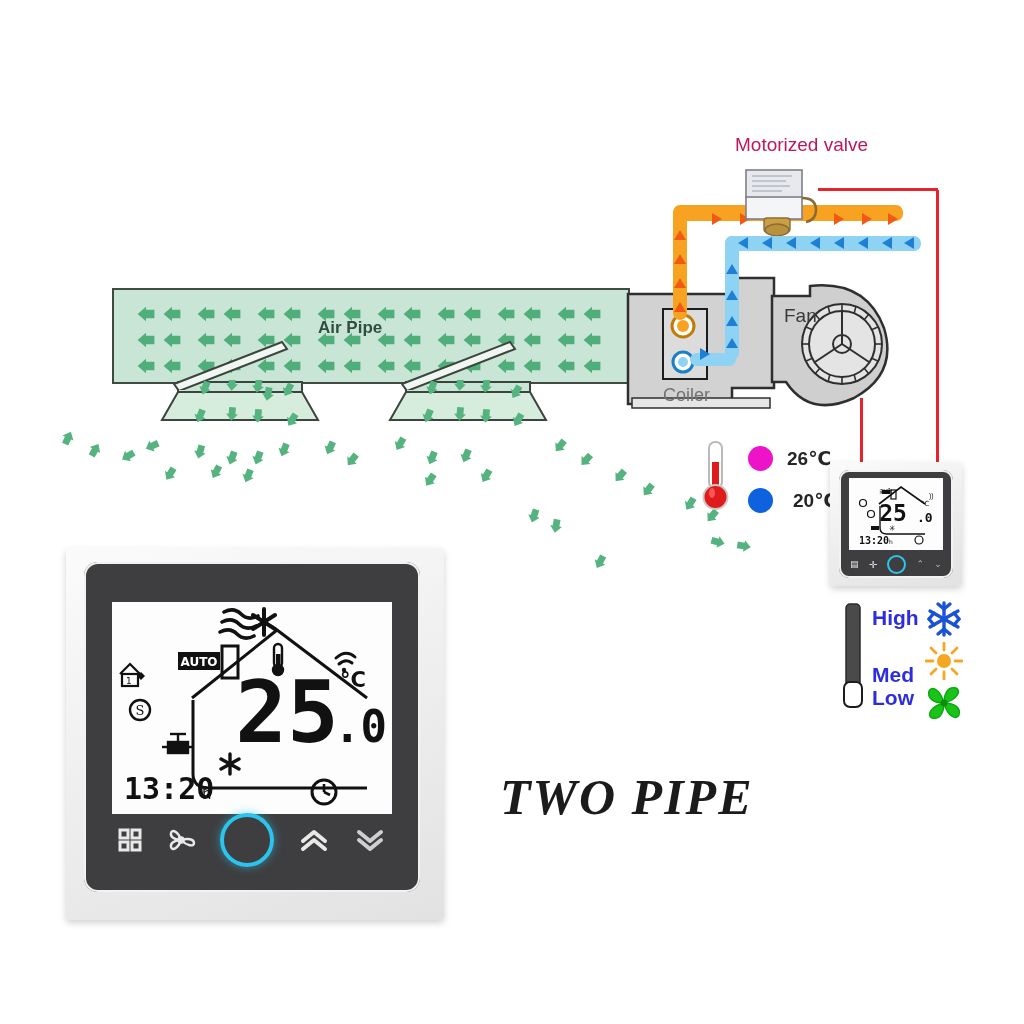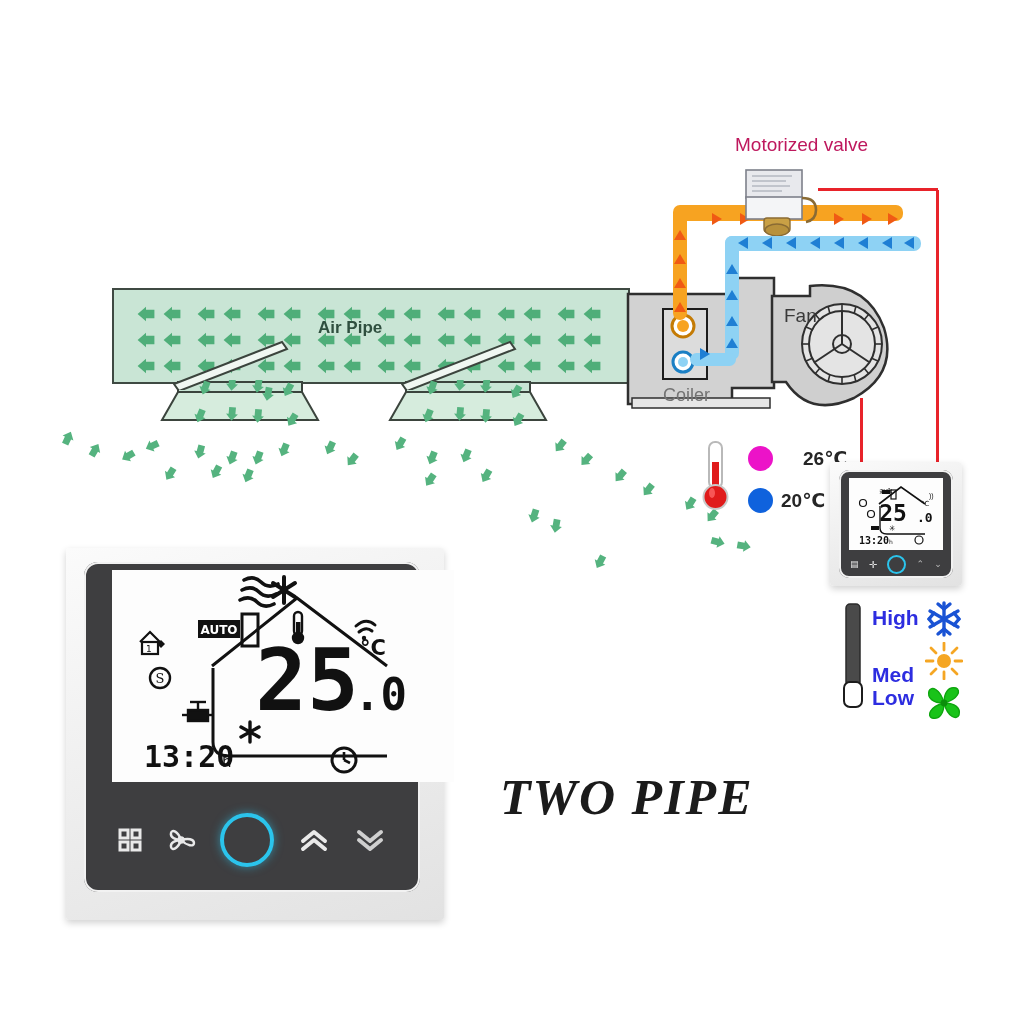--- a/index.html
+++ b/index.html
@@ -278,25 +278,25 @@
       </g>
   </svg>
 
   <svg class="abs" style="left:700px;top:440px;" width="32" height="72">
     <rect x="9" y="2" width="13" height="46" rx="6" fill="#fff" stroke="#b9b9b9" stroke-width="2"></rect>
     <rect x="12" y="22" width="7" height="28" fill="#e01b1b"></rect>
     <circle cx="15.5" cy="57" r="12" fill="#e01b1b" stroke="#c9c9c9" stroke-width="2"></circle>
     <ellipse cx="12" cy="53" rx="3" ry="5" fill="#ff6b6b" opacity=".75"></ellipse>
   </svg>
 
-  <div class="abs" style="left:748px;top:446px;display:flex;align-items:center;gap:30px;">
+  <div class="abs" style="left:748px;top:446px;display:flex;align-items:center;gap:14px;">
     <span class="dot" style="width:25px;height:25px;background:#ec13c8;display:block;"></span>
     <span class="legend-temp">26℃</span>
   </div>
-  <div class="abs" style="left:748px;top:488px;display:flex;align-items:center;gap:8px;">
+  <div class="abs" style="left:748px;top:488px;display:flex;align-items:center;gap:20px;">
     <span class="dot" style="width:25px;height:25px;background:#0f62dd;display:block;"></span>
     <span class="legend-temp">20℃</span>
   </div>
 
   <svg class="abs" style="left:840px;top:602px;" width="26" height="108">
     <rect x="6" y="2" width="14" height="82" rx="4" fill="#4a4a4a" stroke="#2b2b2b" stroke-width="1.5"></rect>
     <rect x="4" y="80" width="18" height="25" rx="6" fill="#fff" stroke="#1c1c1c" stroke-width="2"></rect>
   </svg>
 
   <div class="abs fanspeed-label" style="left:872px;top:606px;">High</div>
@@ -372,21 +372,21 @@
         <span style="color:#bdbdbd;font-size:9px;">⌃</span>
         <span style="color:#bdbdbd;font-size:9px;">⌄</span>
       </div>
     </div>
   </div>
 
   <div class="abs thermo-outer" style="left:66px;top:548px;width:378px;height:372px;border-radius:3px;">
 
     <div class="thermo-bezel" style="position:absolute;left:18px;top:14px;width:336px;height:330px;border-radius:14px;">
 
-      <div class="lcd" style="position:absolute;left:28px;top:8px;width:322px;height:212px;padding-left:20px;">
+      <div class="lcd" style="position:absolute;left:28px;top:40px;width:280px;height:212px;">
         <svg width="280" height="212">
 
           <path d="M80,96 L165,28 L255,96" fill="none" stroke="#111" stroke-width="3"></path>
 
           <path d="M81,98 L81,172 Q81,186 98,186 L255,186" fill="none" stroke="#111" stroke-width="3"></path>
 
           <rect x="110" y="44" width="16" height="32" fill="none" stroke="#111" stroke-width="3"></rect>
 
           <g stroke="#111" stroke-width="3.6" fill="none" stroke-linecap="round">
             <path d="M112,10 q10,-5 17,2 q7,7 17,2"></path>

